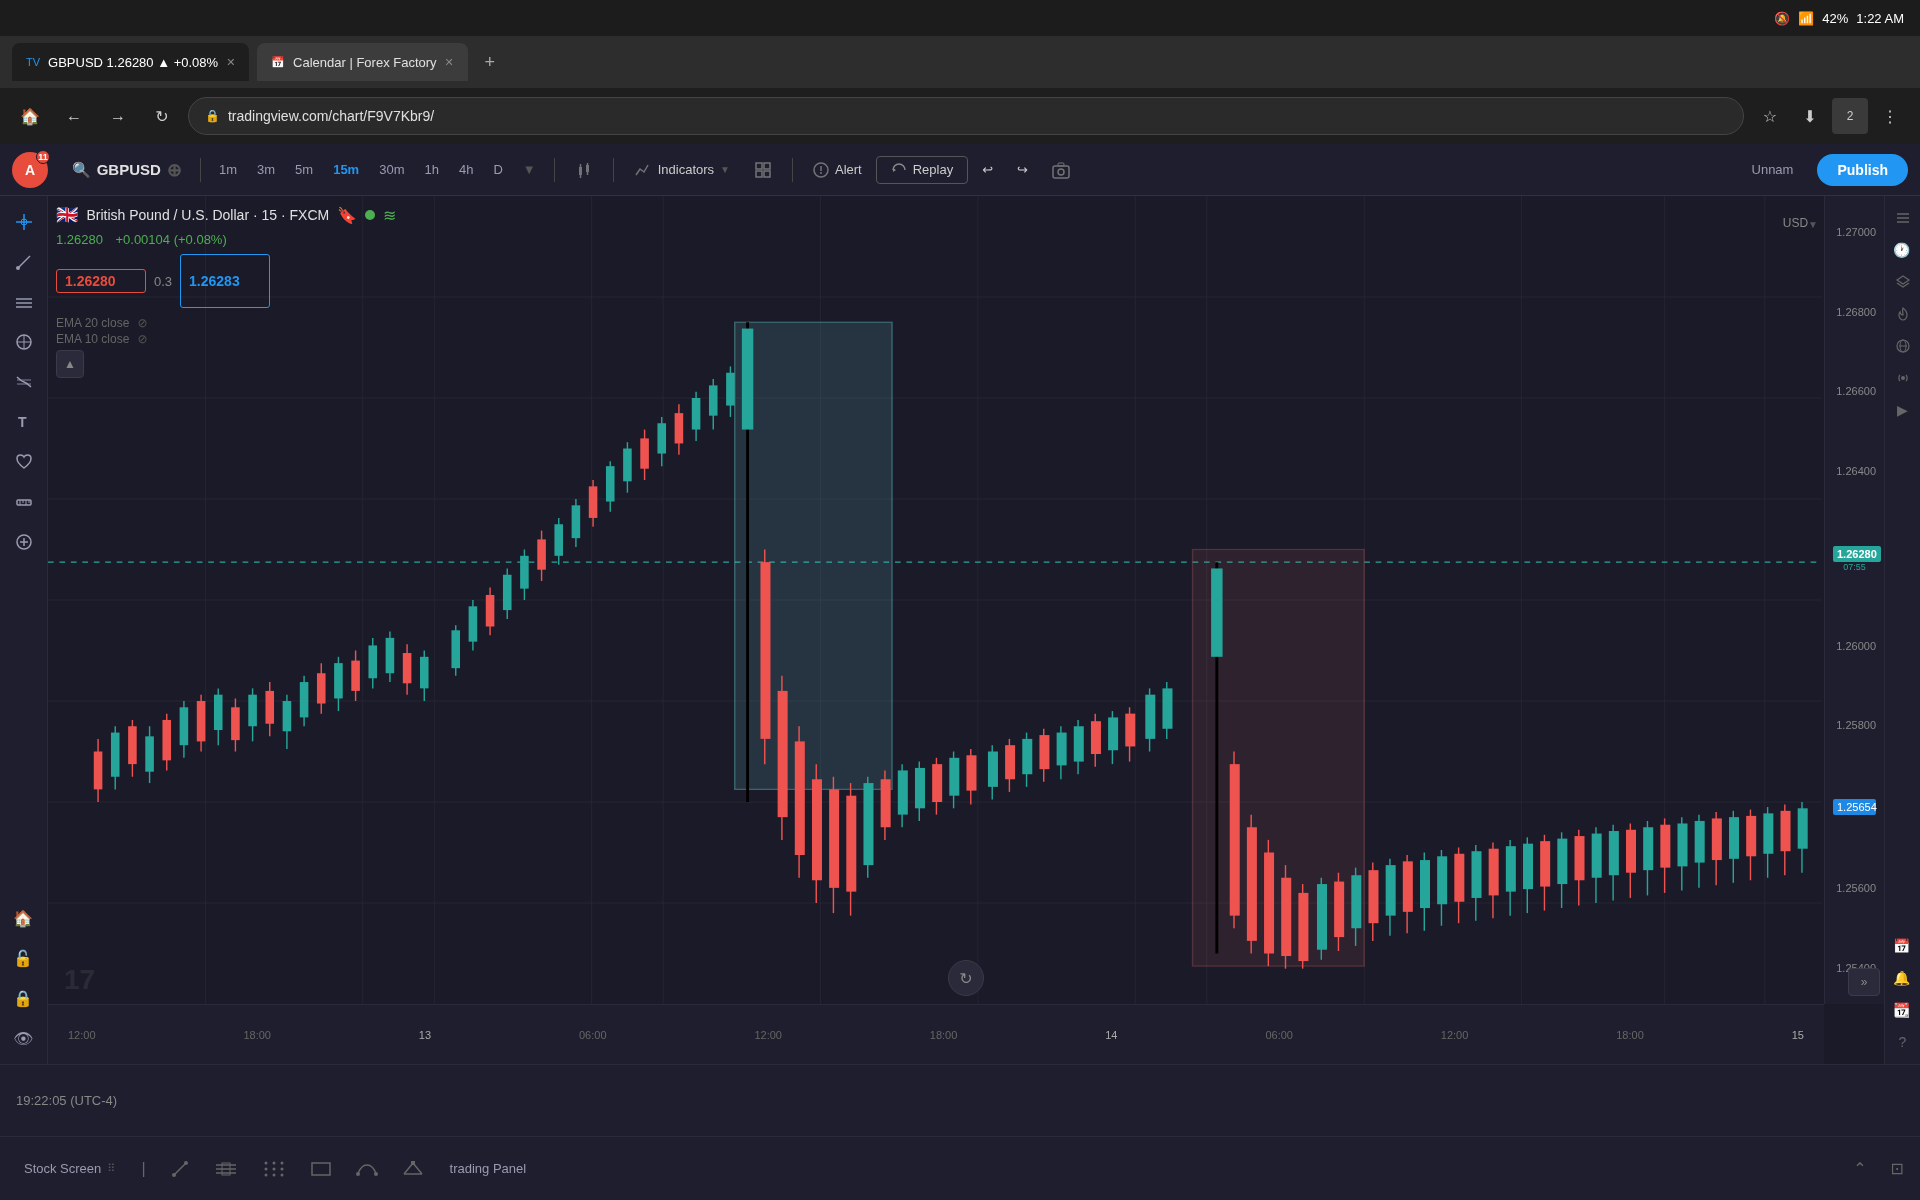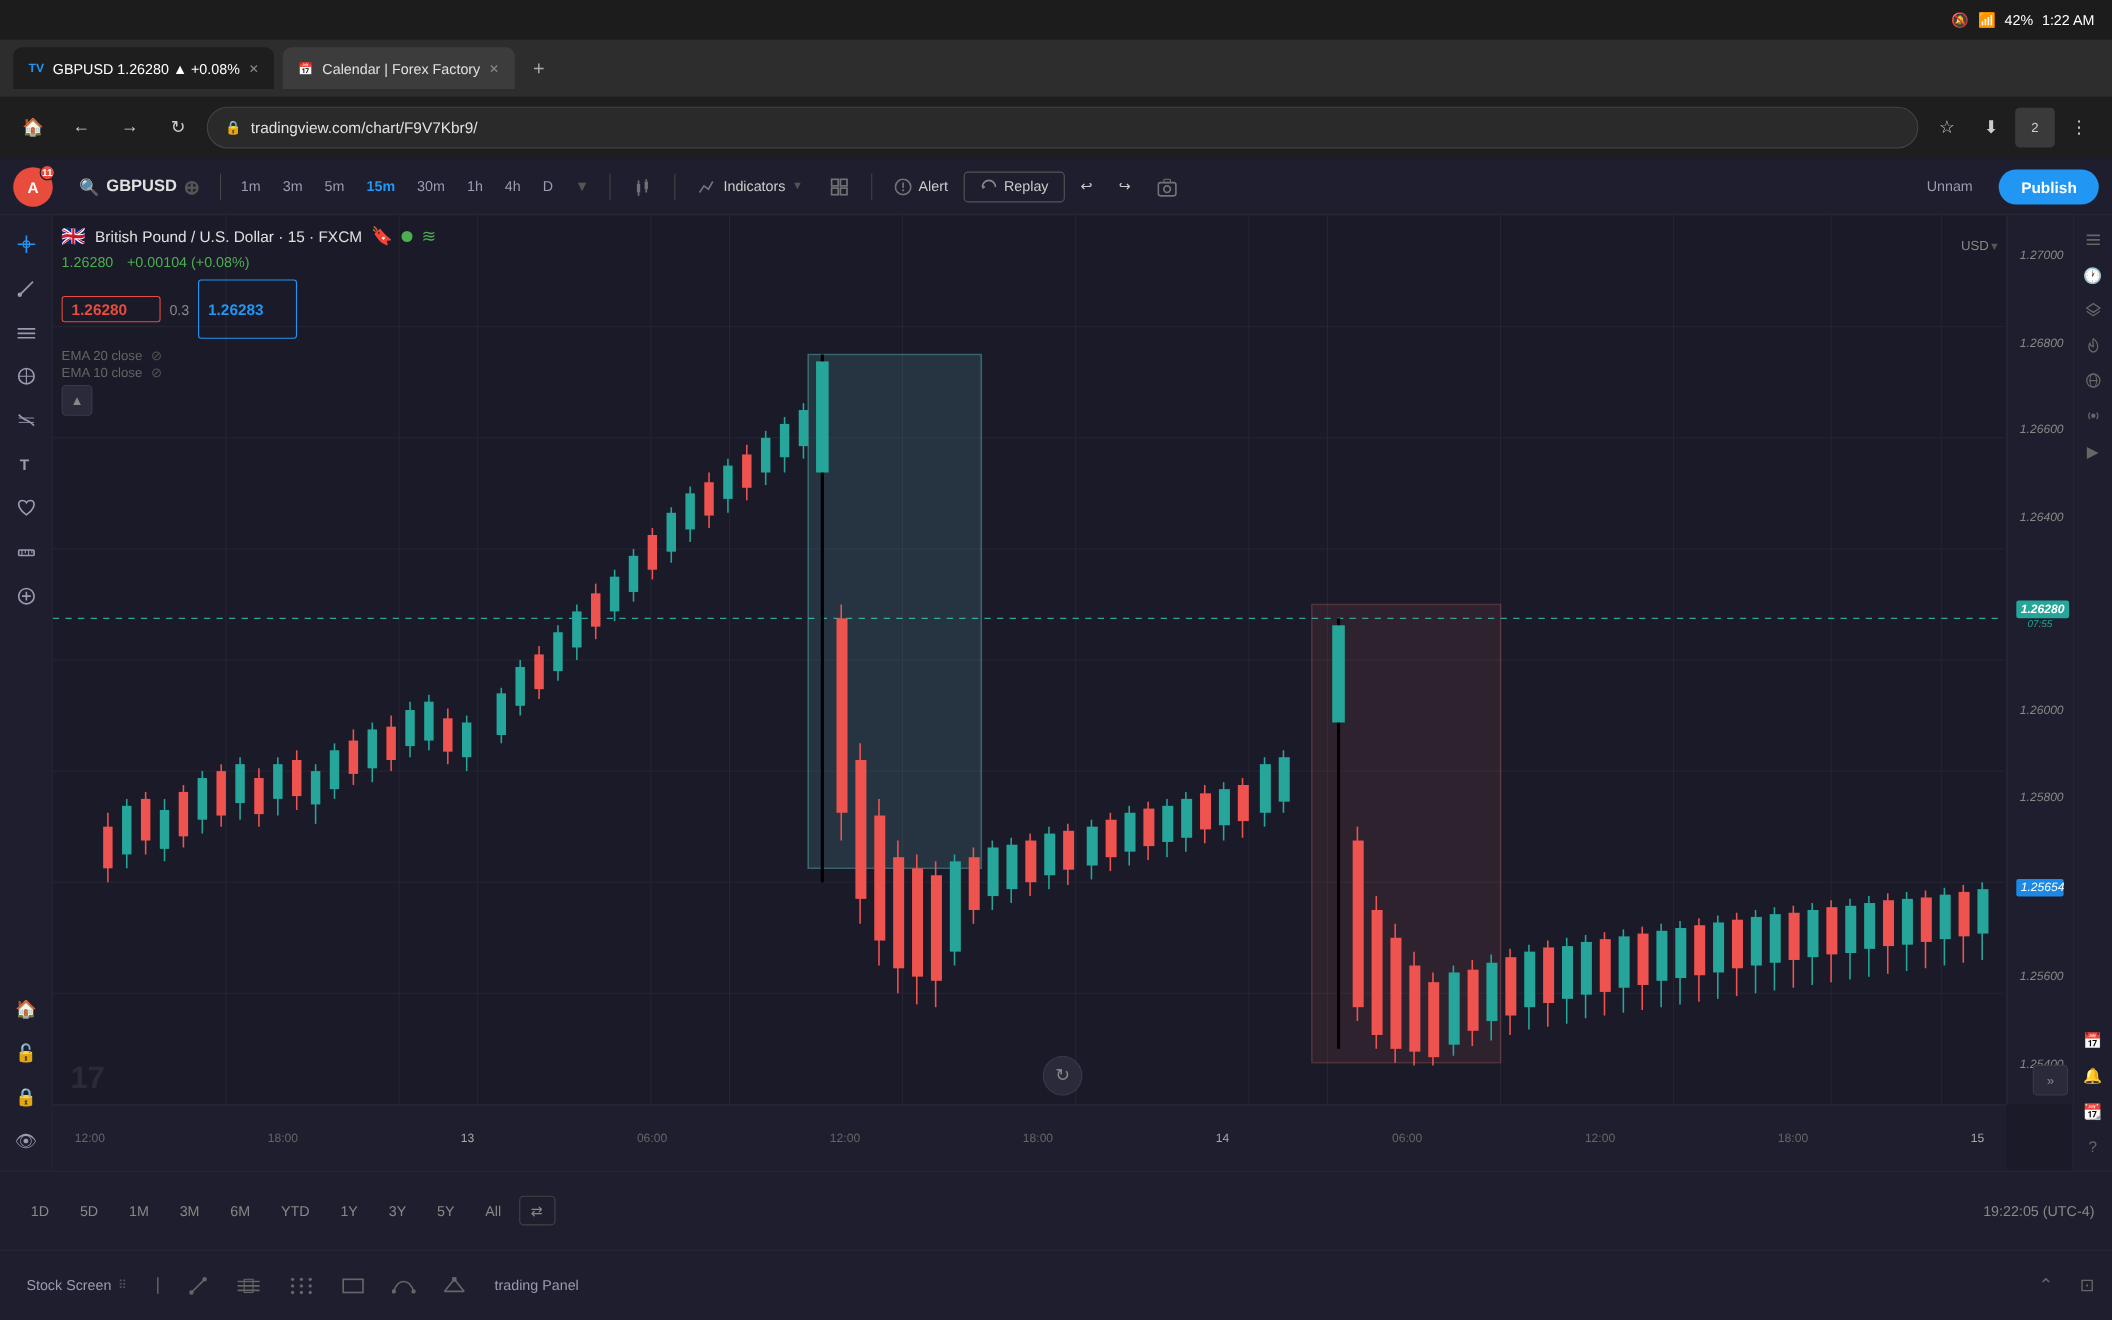--- a/index.html
+++ b/index.html
@@ -548,21 +548,21 @@
   <div class="status-bar-icons">
     <span>🔕</span>
     <span>📶</span>
     <span>42%</span>
     <span>1:22 AM</span>
   </div>
 </div>
 
 <div class="browser-chrome">
   <div class="tab active">
-    <span class="tab-favicon" style="color:#2196F3; font-weight:bold; font-size:11px;">TV</span>
+    <span class="tab-favicon" style="color:#2196F3; font-weight:normal; font-size:11px;">TV</span>
     <span style="max-width:180px; overflow:hidden; white-space:nowrap; text-overflow:ellipsis;">GBPUSD 1.26280 ▲ +0.08%</span>
     <span class="tab-close">✕</span>
   </div>
   <div class="tab">
     <span class="tab-favicon" style="color:#f39c12; font-size:11px;">📅</span>
     <span>Calendar | Forex Factory</span>
     <span class="tab-close">✕</span>
   </div>
   <button class="new-tab-btn">+</button>
 </div>
@@ -992,21 +992,21 @@
       <rect x="1187" y="491" width="7" height="32" fill="#ef5350"></rect>
       <line x1="1202" y1="484" x2="1202" y2="540" stroke="#26a69a" stroke-width="1"></line>
       <rect x="1199" y="489" width="7" height="32" fill="#26a69a"></rect>
       <line x1="1214" y1="482" x2="1214" y2="538" stroke="#ef5350" stroke-width="1"></line>
       <rect x="1211" y="487" width="7" height="32" fill="#ef5350"></rect>
       <line x1="1226" y1="480" x2="1226" y2="536" stroke="#26a69a" stroke-width="1"></line>
       <rect x="1223" y="485" width="7" height="32" fill="#26a69a"></rect>
     </svg>
 
     <div class="price-axis">
-      <div style="display:flex; flex-direction:column; height:100%; justify-content:space-between; padding:10px 4px;font-style:italic;">
+      <div style="display:flex; flex-direction:column; height:100%; justify-content:space-between; padding:10px 4px;">
         <span class="price-label">1.27000</span>
         <span class="price-label">1.26800</span>
         <span class="price-label">1.26600</span>
         <span class="price-label">1.26400</span>
         <div>
           <span class="price-label-current">1.26280</span>
           <div style="font-size:9px; color:#26a69a; text-align:center;">07:55</div>
         </div>
         <span class="price-label">1.26000</span>
         <span class="price-label">1.25800</span>
@@ -1079,33 +1079,20 @@
     <button class="right-tool-btn">▶</button>
     <div style="flex:1;"></div>
     <button class="right-tool-btn">📅</button>
     <button class="right-tool-btn">🔔</button>
     <button class="right-tool-btn">📆</button>
     <button class="right-tool-btn">?</button>
   </div>
 </div>
 
 <div class="bottom-timeframe">
-  <div class="timeframe-group">
-    <button class="tf-btn">1D</button>
-    <button class="tf-btn">5D</button>
-    <button class="tf-btn">1M</button>
-    <button class="tf-btn">3M</button>
-    <button class="tf-btn">6M</button>
-    <button class="tf-btn">YTD</button>
-    <button class="tf-btn">1Y</button>
-    <button class="tf-btn">3Y</button>
-    <button class="tf-btn">5Y</button>
-    <button class="tf-btn">All</button>
-    <button class="tf-replay-btn">⇄</button>
-  </div>
   <span class="bottom-time-display">19:22:05 (UTC-4)</span>
 </div>
 
 <div class="bottom-tools">
   <div class="stock-screen-btn">
     <span>Stock Screen</span>
     <span style="color:#555; font-size:11px;">⠿</span>
   </div>
   <div class="bottom-tool-icon">|</div>
   <div class="bottom-tool-icon">

